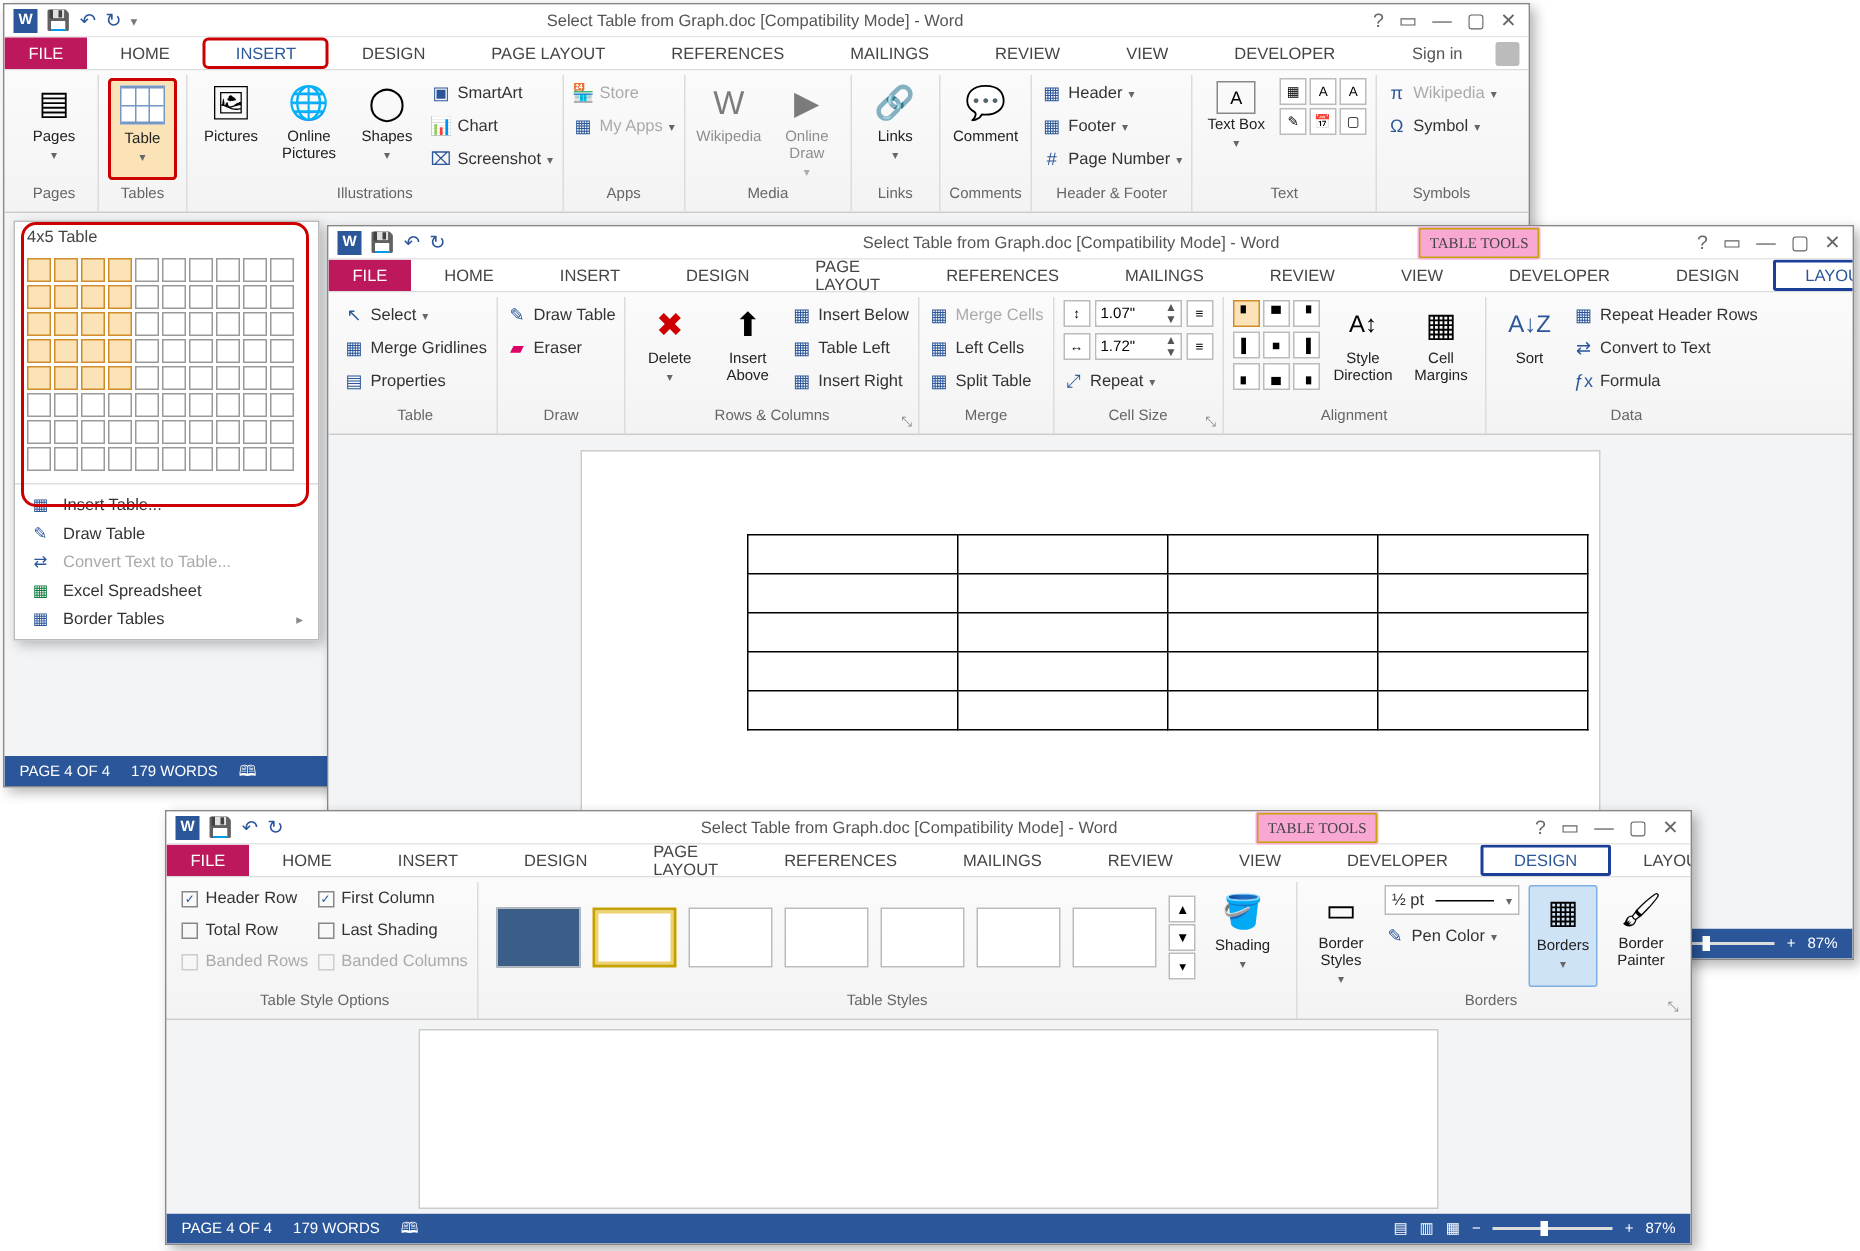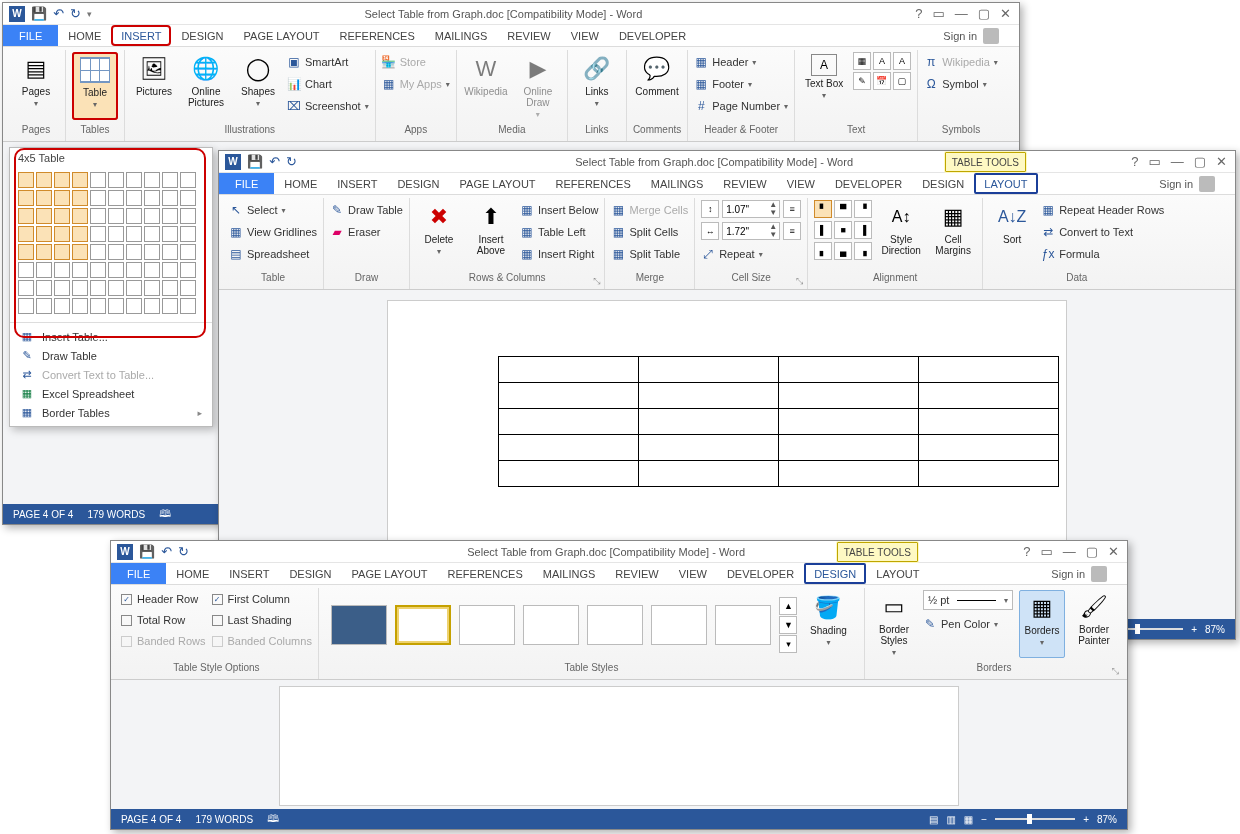--- a/index.html
+++ b/index.html
@@ -59,32 +59,32 @@
   .qat-icon { font-size: 13px; color:#2b579a; }
   
   .tabs-row {
     display: flex;
     align-items: center;
     height: 22px;
     background: #fff;
     border-bottom: 1px solid #dcdcdc;
   }
   .file-tab {
-    background:#3b82f6; color:#fff; height:100%; padding:0 16px;
+    background:#be185d; color:#fff; height:100%; padding:0 16px;
     display:flex; align-items:center; font-size:11px;
   }
   .tab {
-    padding:0 10px; height:100%; display:flex; align-items:center;
+    padding:0 22px; height:100%; display:flex; align-items:center;
     font-size:11px; color:#444; cursor:default;
   }
   .tab.active { color:#2b579a; }
   .red-out { outline:2px solid #c00; outline-offset:-2px; border-radius:4px; }
   .blue-out { outline:2px solid #1b3f99; outline-offset:-2px; border-radius:2px; }
-  .yellow-out { outline:1px solid #bfa600; background:#fef9c3; }
-  .tabs-right { margin-left:auto; display:flex; align-items:center; gap:6px; padding-right:20px; color:#555;}
+  .yellow-out { outline:1px solid #bfa600; background:#f9a8d4;font-family:Liberation Serif, serif; }
+  .tabs-right { margin-left:auto; display:flex; align-items:center; gap:22px; padding-right:6px; color:#555;}
   .avatar { width:16px; height:16px; background:#bbb; border-radius:2px; }
   .contextual {
     position:absolute; top:0; height:22px; font-size:10px; color:#444;
     padding:0 8px; display:flex; align-items:center; white-space:nowrap;
   }
   
   .ribbon {
     display:flex; height:95px;
     background: linear-gradient(#fbfbfb,#f3f3f3);
     border-bottom:1px solid #ccc;
@@ -551,25 +551,25 @@
   <div class="ribbon">
     <div class="group">
       <div class="group-content">
         <div class="stack">
           <div class="small-btn drop">
               <span class="bullet">↖</span>
               <span>Select</span>
             </div>
           <div class="small-btn">
               <span class="bullet">▦</span>
-              <span>View Gridlines</span>
+              <span>Merge Gridlines</span>
             </div>
           <div class="small-btn">
               <span class="bullet">▤</span>
-              <span>Spreadsheet</span>
+              <span>Properties</span>
             </div>
         </div>
       </div>
       <div class="group-label">Table</div>
     </div>
 
     <div class="group">
       <div class="group-content">
         <div class="stack">
           <div class="small-btn">
@@ -616,21 +616,21 @@
 
     <div class="group">
       <div class="group-content">
         <div class="stack">
           <div class="small-btn" style="color:#aaa">
               <span class="bullet">▦</span>
               <span>Merge Cells</span>
             </div>
           <div class="small-btn">
               <span class="bullet">▦</span>
-              <span>Split Cells</span>
+              <span>Left Cells</span>
             </div>
           <div class="small-btn">
               <span class="bullet">▦</span>
               <span>Split Table</span>
             </div>
         </div>
       </div>
       <div class="group-label">Merge</div>
     </div>
 

